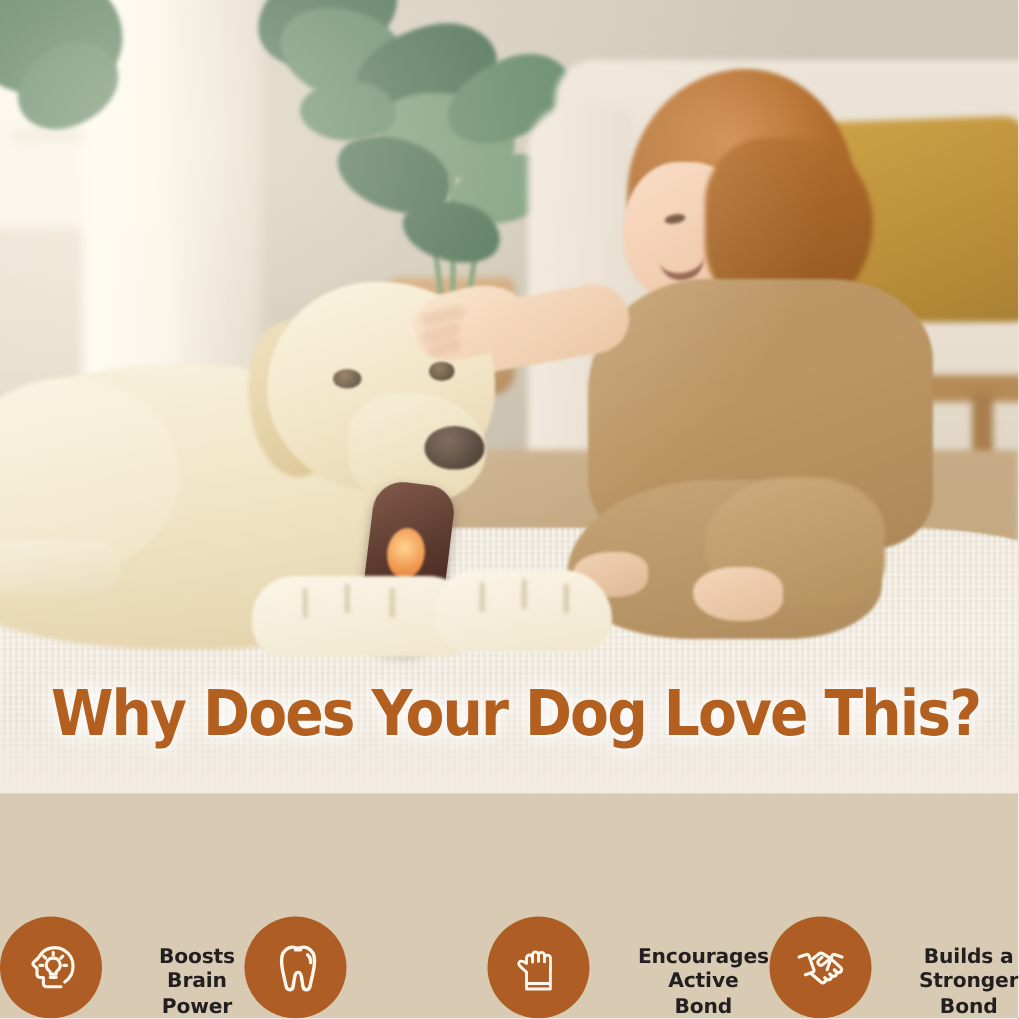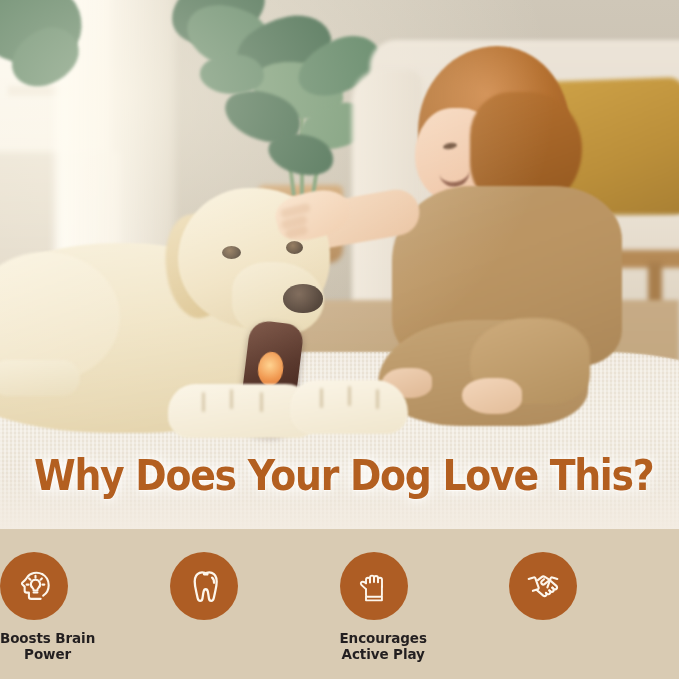--- a/index.html
+++ b/index.html
@@ -403,23 +403,24 @@
   }
   .features {
     position: absolute;
     left: 0; top: 0;
     width: 679px; height: 150px;
     display: flex;
   }
   .feature {
     flex: 1 1 0;
     display: flex;
-    flex-direction: column;
-    align-items: flex-start;
+    flex-direction: row;
+    align-items: flex-end;
     padding-top: 23px;
+    gap: 32px;
   }
   .icon-circle {
     width: 68px; height: 68px;
     border-radius: 50%;
     background: #ae5d24;
     display: flex;
     align-items: center;
     justify-content: center;
     flex: 0 0 auto;
   }
@@ -560,34 +561,36 @@
             <path d="M14.4 20.6v-4.2a2.4 2.4 0 0 1 4.8 0v3.3"></path>
             <path d="M19.2 19.3v-5.4a2.4 2.4 0 0 1 4.8 0v5.1"></path>
             <path d="M24 18.9v-4.6a2.4 2.4 0 0 1 4.8 0v5"></path>
             <path d="M28.8 19.4v-2.9a2.4 2.4 0 0 1 4.8 0v8.7"></path>
             <path d="M14.4 20.6c-2.3-1.4-4.3-2.3-5.6-1.2c-1.2 1-0.6 2.6 1 4.1l4.6 4.3"></path>
             <path d="M14.4 27.8v7.4c0 0.9 0.7 1.6 1.6 1.6h15.9c0.9 0 1.6-0.7 1.6-1.6v-10.9"></path>
             <path d="M14.4 36.8v4.4h19.1v-4.4"></path>
           </svg>
         </div>
         <div class="feature-label">Encourages
-Active Play</div>
+Active Bond</div>
       </div>
 
       <div class="feature">
         <div class="icon-circle">
           <svg width="44" height="44" viewBox="0 0 48 48" fill="none" stroke="#fdf6ec" stroke-width="2.3" stroke-linecap="round" stroke-linejoin="round">
             <path d="M18.4 17.6l4.1-3.3c1-0.8 2.4-0.9 3.5-0.2l5.2 3.3"></path>
             <path d="M31.2 17.4l-5.6 4.5c-0.9 0.7-2.2 0.6-3-0.3c-0.8-0.9-0.7-2.2 0.2-3l2.3-2"></path>
             <path d="M31.2 17.4l7.4 6.5c0.9 0.8 1 2.2 0.2 3.1c-0.8 0.9-2.2 1-3.1 0.2l-1.6-1.4"></path>
             <path d="M34.1 25.8l0.9 0.8c0.9 0.8 1 2.2 0.2 3.1c-0.8 0.9-2.2 1-3.1 0.2l-1.3-1.1"></path>
             <path d="M30.8 28.8l0.4 0.4c0.9 0.8 1 2.2 0.2 3.1c-0.8 0.9-2.2 1-3.1 0.2l-1.1-1"></path>
             <path d="M27.2 31.5c0.8 0.8 0.9 2 0.1 2.8c-0.8 0.9-2.1 0.9-3 0.2l-7.2-6.1"></path>
             <path d="M8.4 16.4l5.3-1.8c0.8-0.3 1.6 0.1 1.9 0.9l3.6 10.1c0.3 0.8-0.1 1.6-0.9 1.9l-5.3 1.8"></path>
             <path d="M39.6 16.4l-5.3-1.8c-0.8-0.3-1.6 0.1-1.9 0.9l-3.6 10.1"></path>
           </svg>
         </div>
+        <div class="feature-label">Builds a
+Stronger Bond</div>
       </div>
 
     </div>
   </div>
 
 </div>
 
 </body></html>

